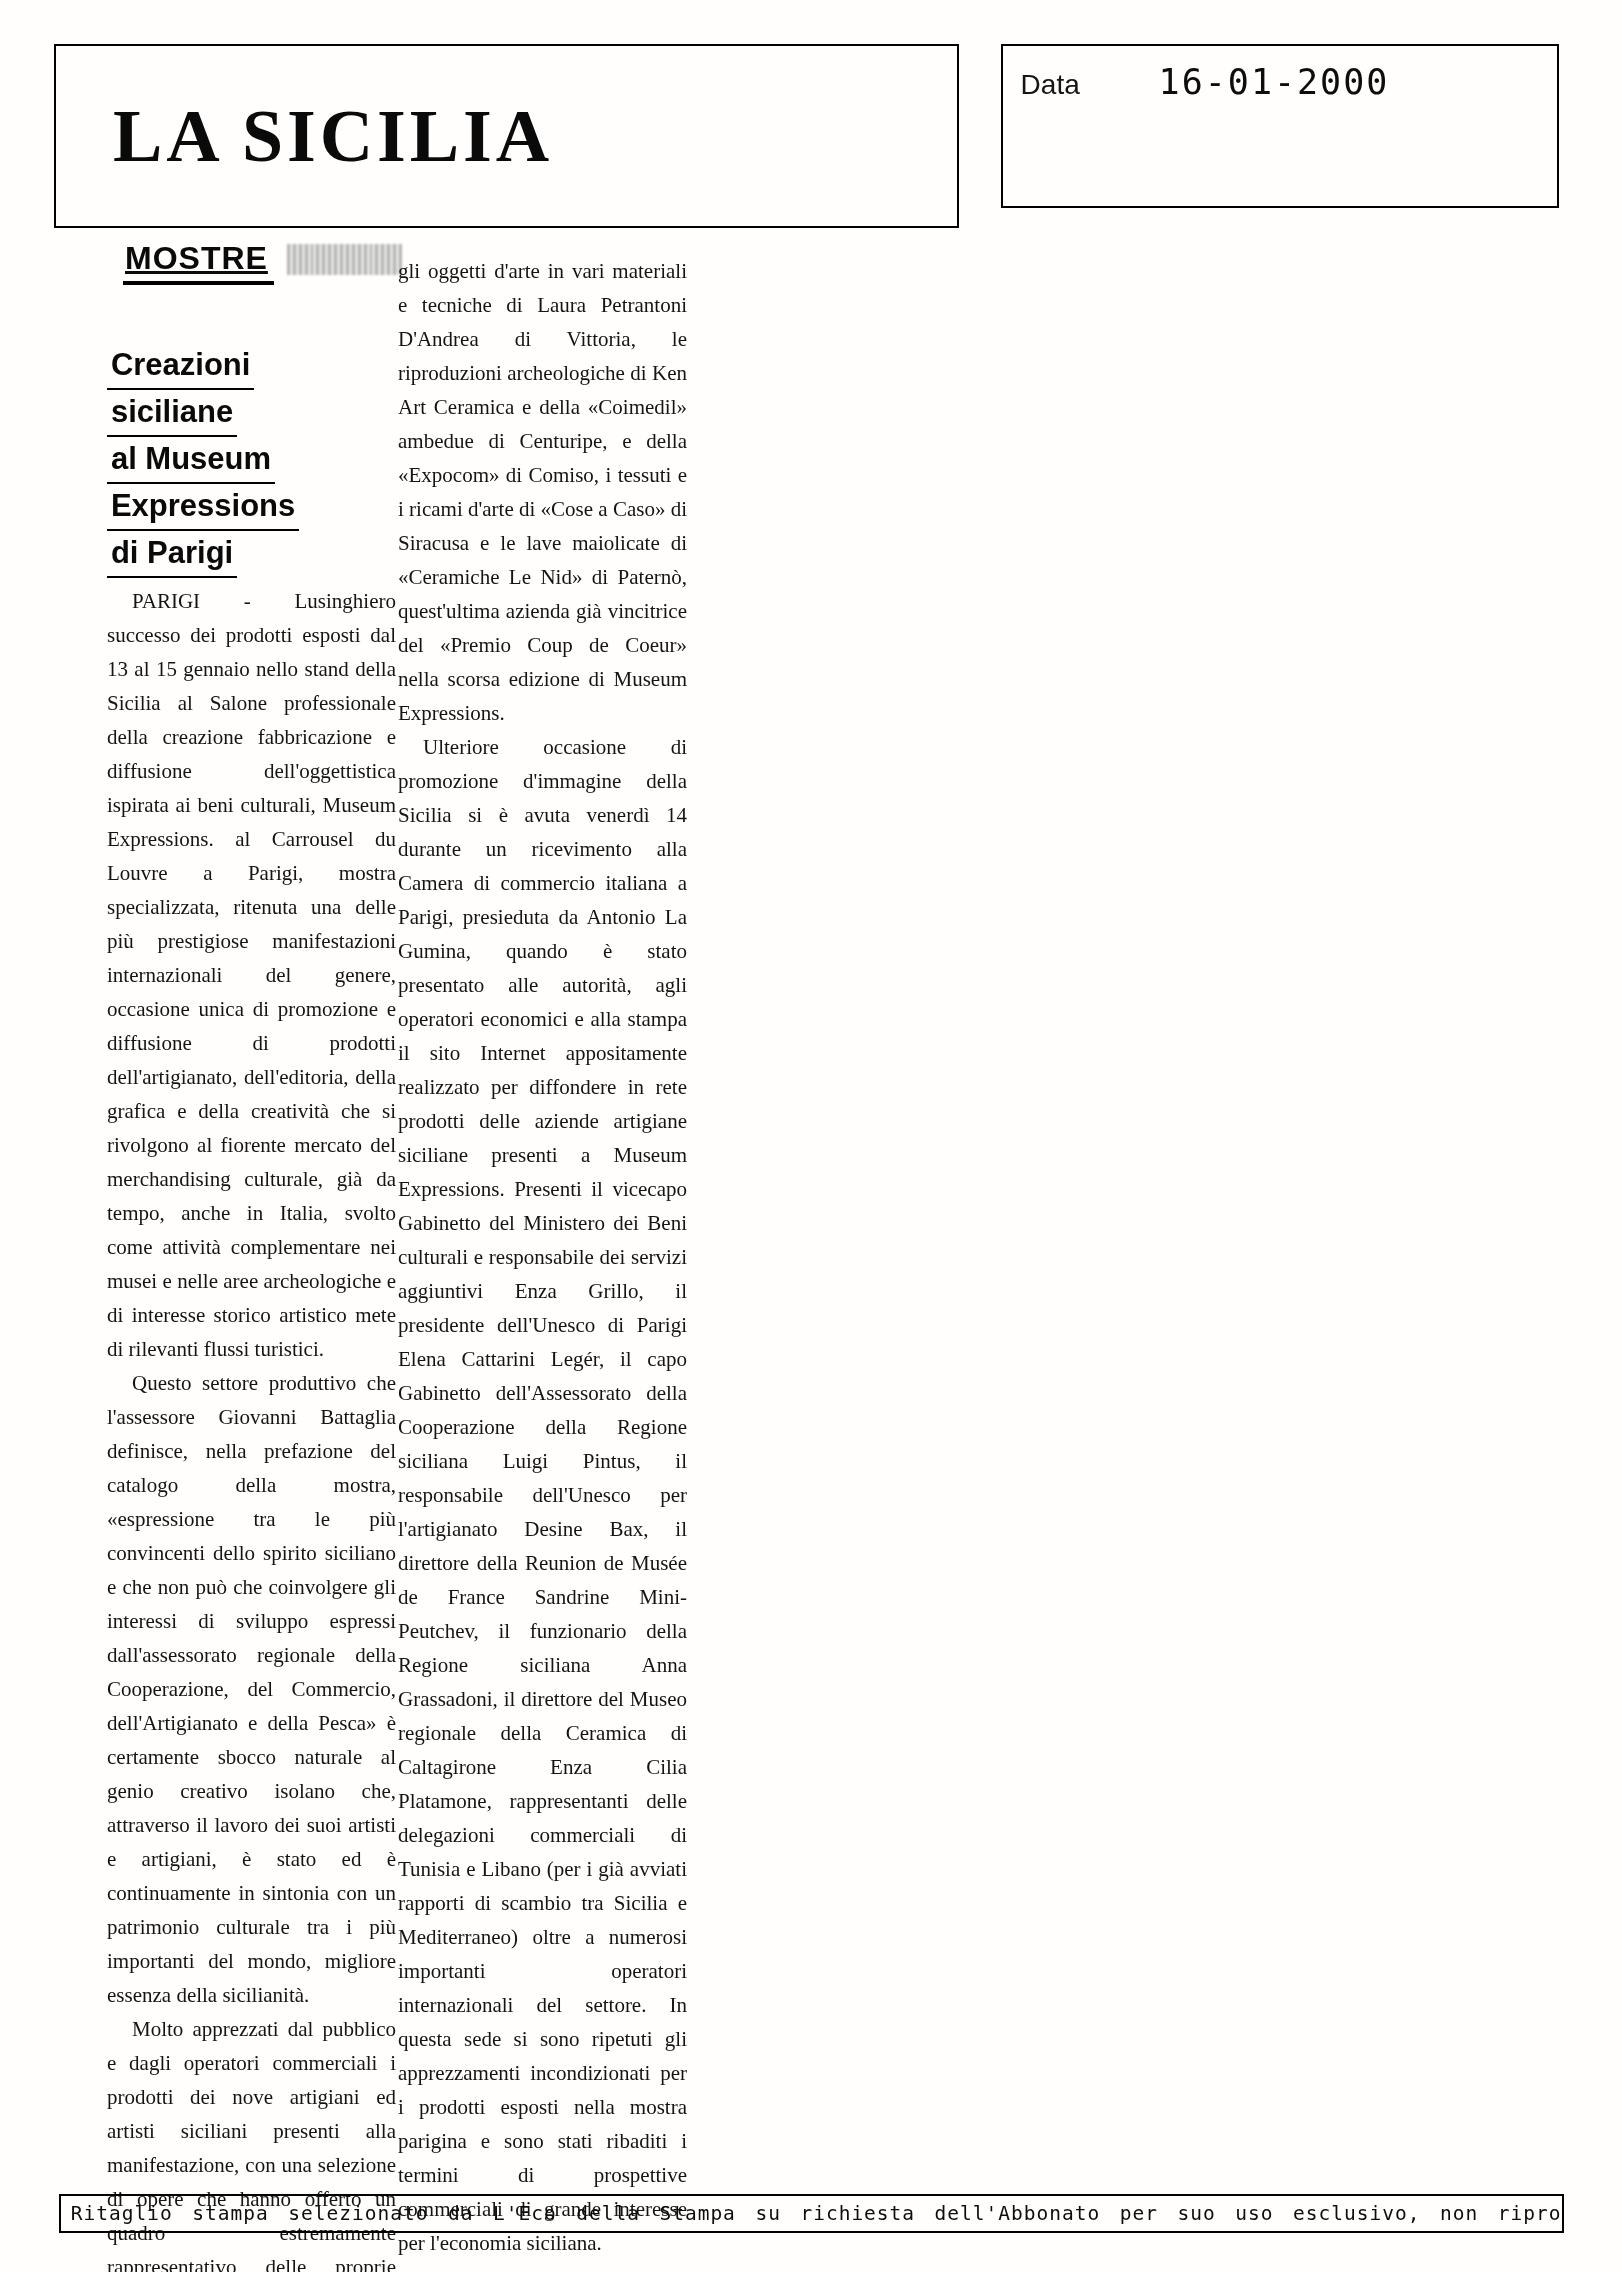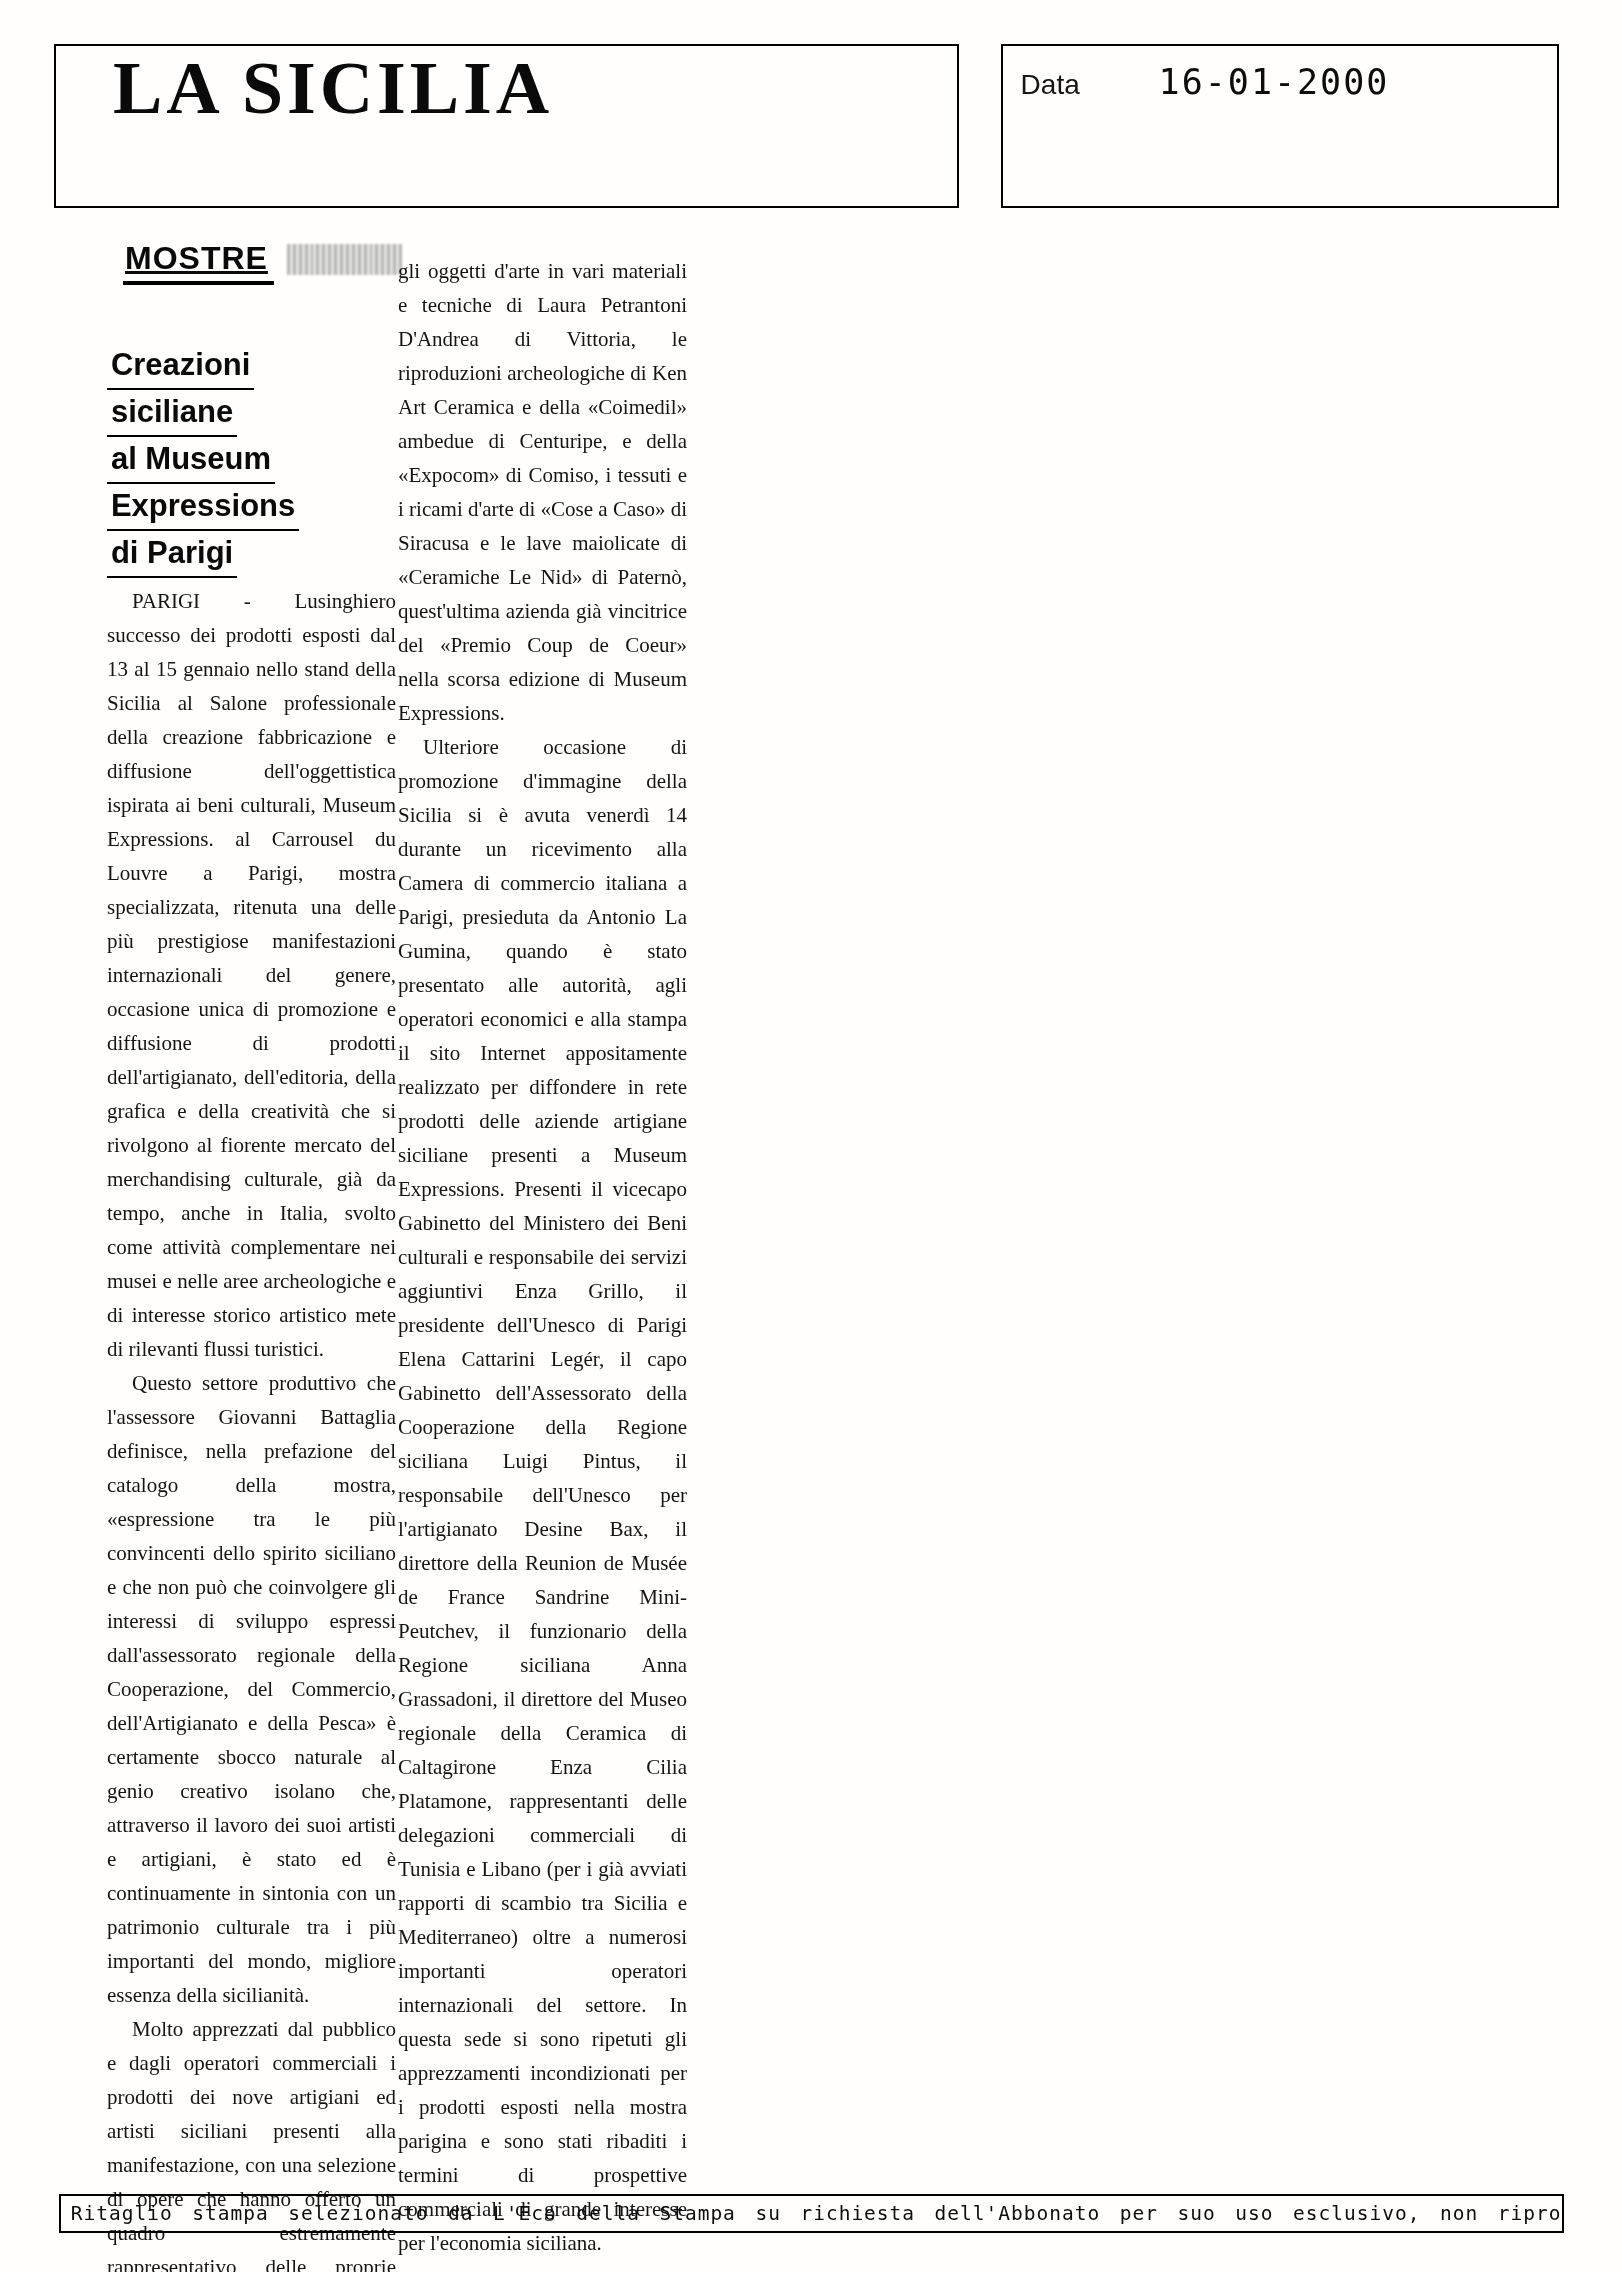--- a/index.html
+++ b/index.html
@@ -11,24 +11,24 @@
     width: 1623px;
     height: 2272px;
     background: #fffefd;
     overflow: hidden;
   }
 
   
   .masthead-box {
     position: absolute;
     left: 54px; top: 44px;
-    width: 905px; height: 164px;
+    width: 905px; height: 184px;
     border: 2.9px solid #000;
     display: flex;
-    align-items: flex-start;
+    align-items: center;
   }
   .masthead-title {
     font-family: "Liberation Serif", serif;
     font-weight: 700;
     font-size: 74px;
     letter-spacing: 3.9px;
     padding-left: 57px;
     color: #0a0a0a;
     white-space: nowrap;
   }

